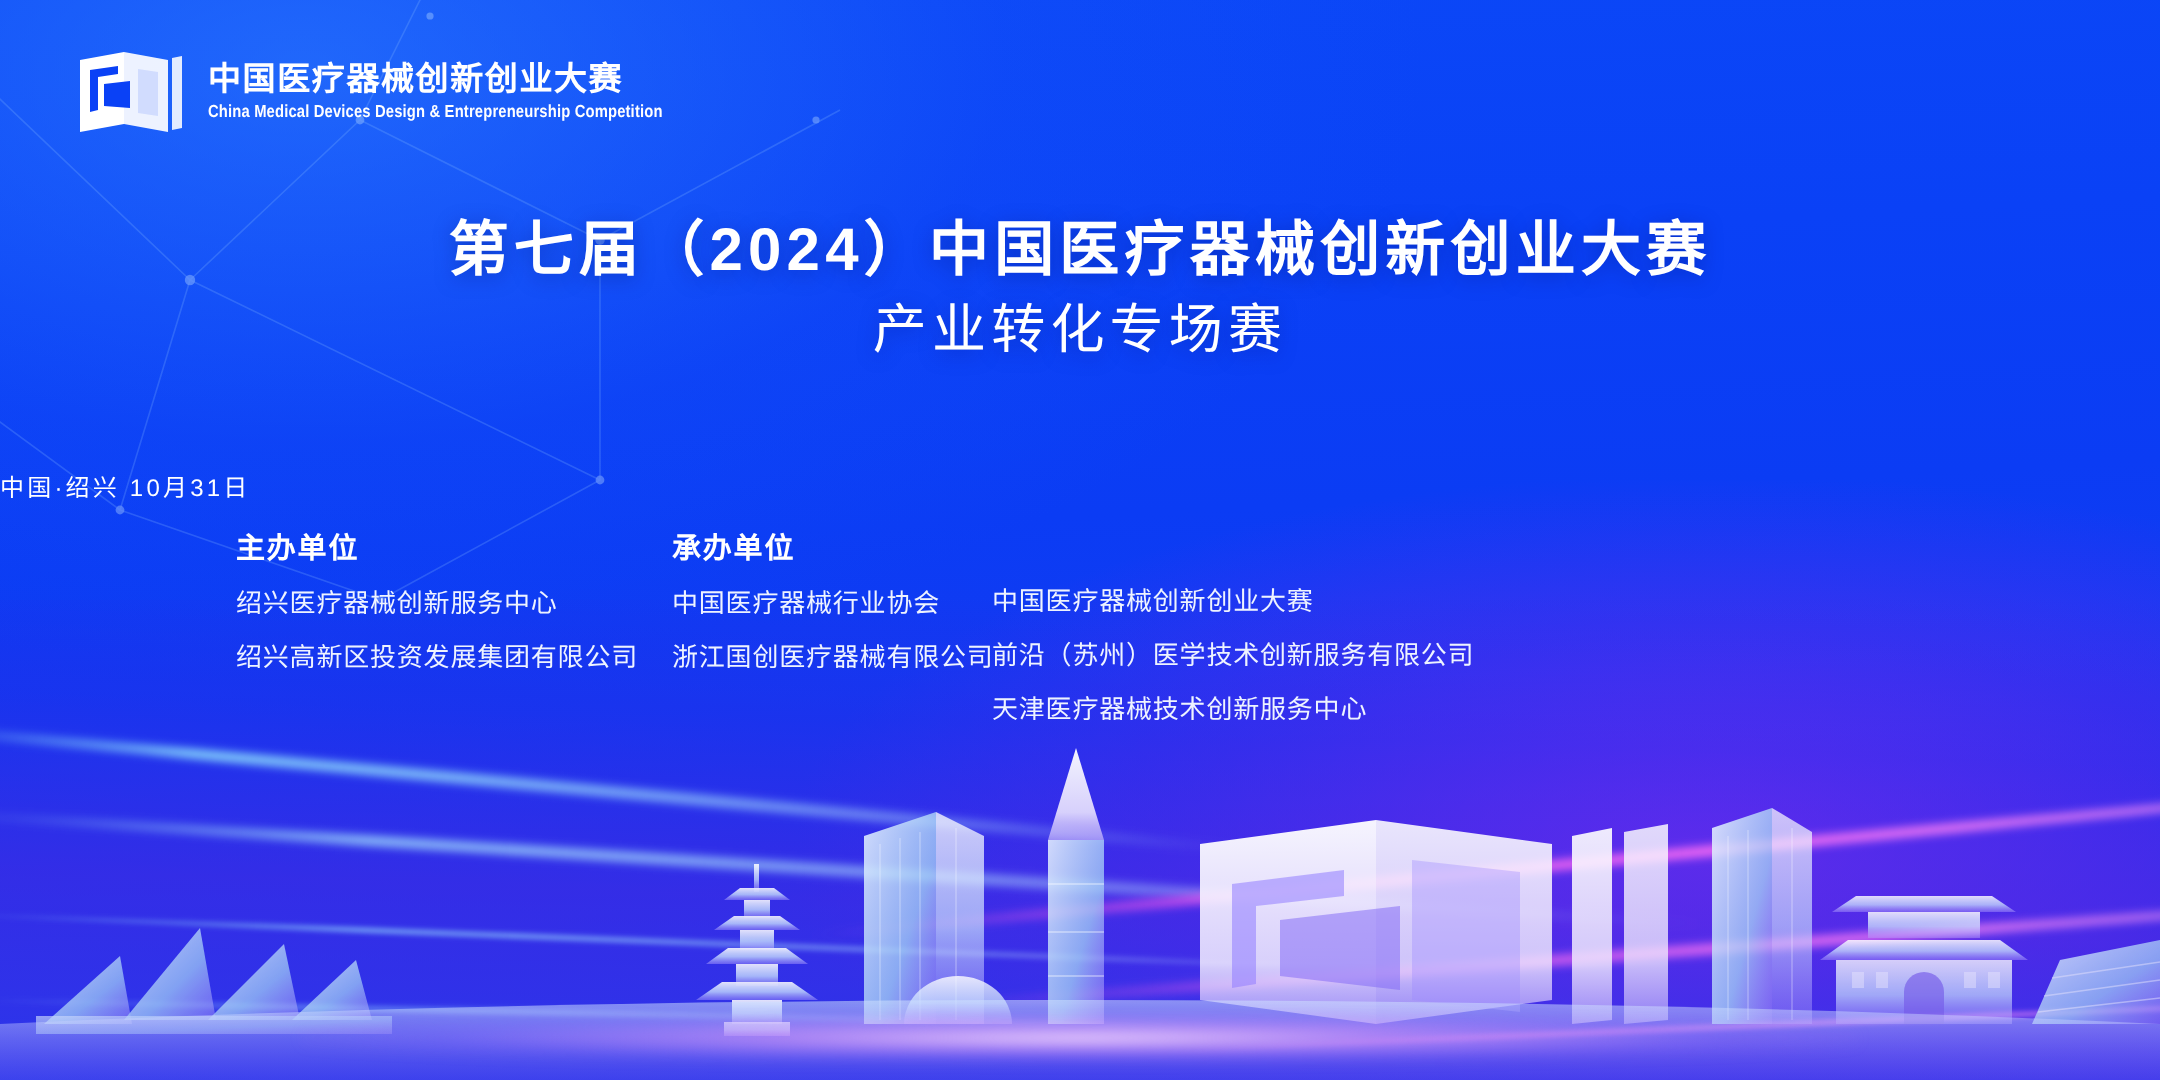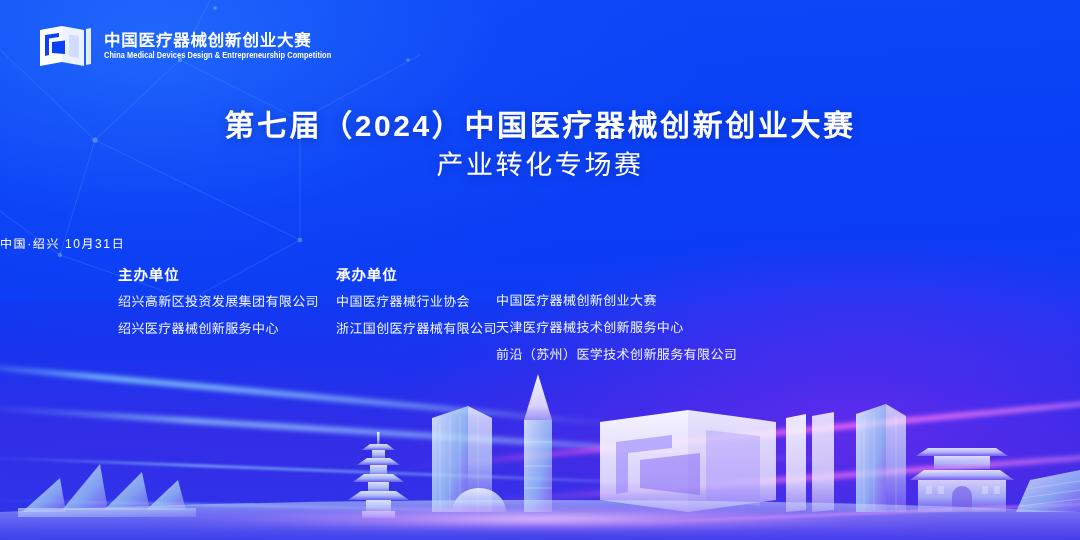--- a/index.html
+++ b/index.html
@@ -311,31 +311,31 @@
     <div class="title-sub2">产业转化专场赛</div>
   </div>
 
   <div class="meta-line">中国·绍兴  10月31日</div>
 
   <div class="orgs">
 
 
     <div class="org-col c2">
       <div class="org-head">主办单位</div>
+      <div class="org-item">绍兴医疗器械创新服务中心</div>
       <div class="org-item">绍兴高新区投资发展集团有限公司</div>
-      <div class="org-item">绍兴医疗器械创新服务中心</div>
     </div>
 
     <div class="org-col c3">
       <div class="org-head">承办单位</div>
       <div class="org-item">中国医疗器械行业协会</div>
       <div class="org-item">浙江国创医疗器械有限公司</div>
     </div>
 
     <div class="org-col c4">
       <div class="org-item">中国医疗器械创新创业大赛</div>
+      <div class="org-item">前沿（苏州）医学技术创新服务有限公司</div>
       <div class="org-item">天津医疗器械技术创新服务中心</div>
-      <div class="org-item">前沿（苏州）医学技术创新服务有限公司</div>
     </div>
 
   </div>
 
 </div>
 
 </body></html>

